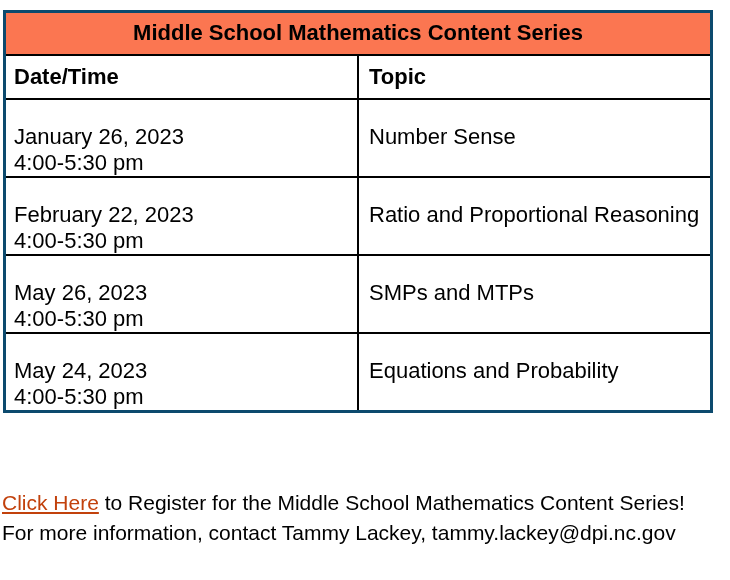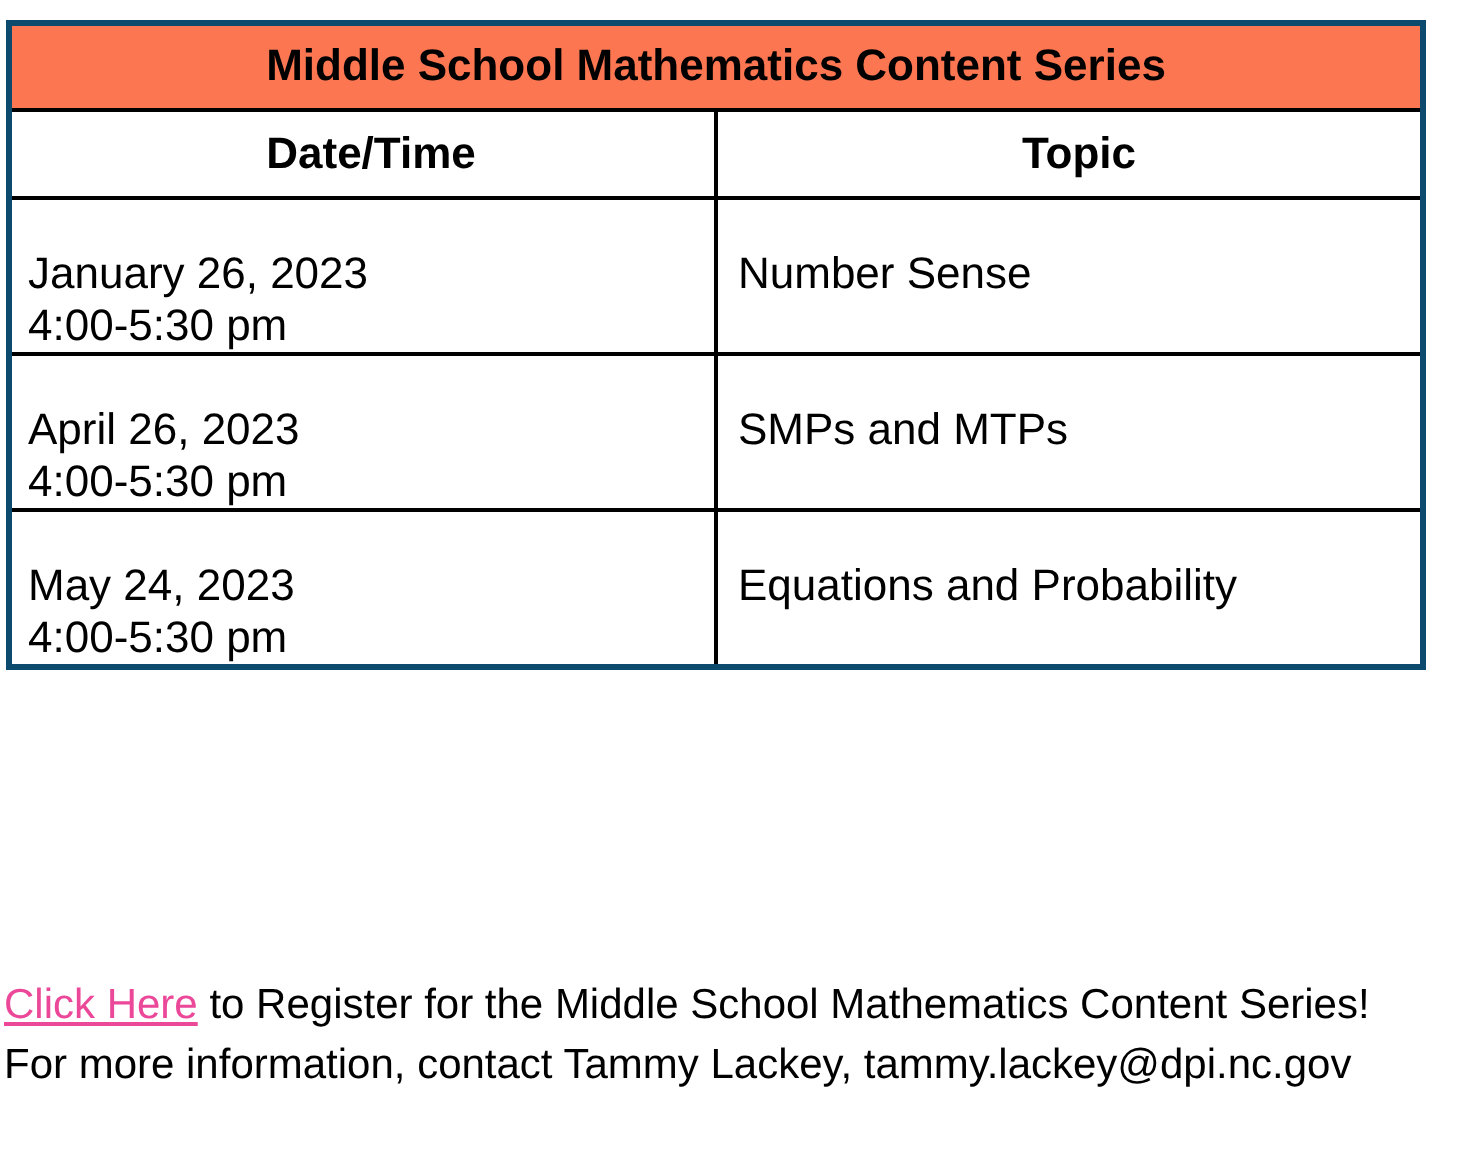--- a/index.html
+++ b/index.html
@@ -29,21 +29,21 @@
   .title-cell {
     height: 43px;
     text-align: center;
     vertical-align: middle;
     font-size: 22px;
     font-weight: bold;
     background: #FB7651; 
   }
   .header-row th {
     height: 44px;
-    text-align: center;
+    text-align: left;
     vertical-align: middle;
     font-size: 22px;
     font-weight: bold;
   }
   .col-date { width: 202px; }
   .pad-date { padding-left: 8px; }
   .pad-topic { padding-left: 10px; }
   .series-table tbody td {
     height: 73px;
     vertical-align: top;
@@ -82,33 +82,40 @@
     <tbody>
       <tr>
         <td class="pad-date">
           <div>January 26, 2023</div>
           <div>4:00-5:30 pm</div>
         </td>
         <td class="pad-topic">Number Sense</td>
       </tr>
       <tr>
         <td class="pad-date">
-          <div>April 26, 2023</div>
+          <div>February 22, 2023</div>
+          <div>4:00-5:30 pm</div>
+        </td>
+        <td class="pad-topic">Ratio and Proportional Reasoning</td>
+      </tr>
+      <tr>
+        <td class="pad-date">
+          <div>May 26, 2023</div>
           <div>4:00-5:30 pm</div>
         </td>
         <td class="pad-topic">SMPs and MTPs</td>
       </tr>
       <tr>
         <td class="pad-date">
           <div>May 24, 2023</div>
           <div>4:00-5:30 pm</div>
         </td>
         <td class="pad-topic">Equations and Probability</td>
       </tr>
     </tbody>
   </table>
 
   <div class="footer">
-    <p class="footer-line"><a href="#" class="register-link" style="color: #ec4899; margin-top: 32px;">Click Here</a><span> to Register for the Middle School Mathematics Content Series!</span></p>
+    <p class="footer-line"><a href="#" class="register-link" style="color: #c2410c; margin-top: 32px;">Click Here</a><span> to Register for the Middle School Mathematics Content Series!</span></p>
     <p class="footer-line">For more information, contact Tammy Lackey, tammy.lackey@dpi.nc.gov</p>
   </div>
 
 </div>
 
 </body></html>

